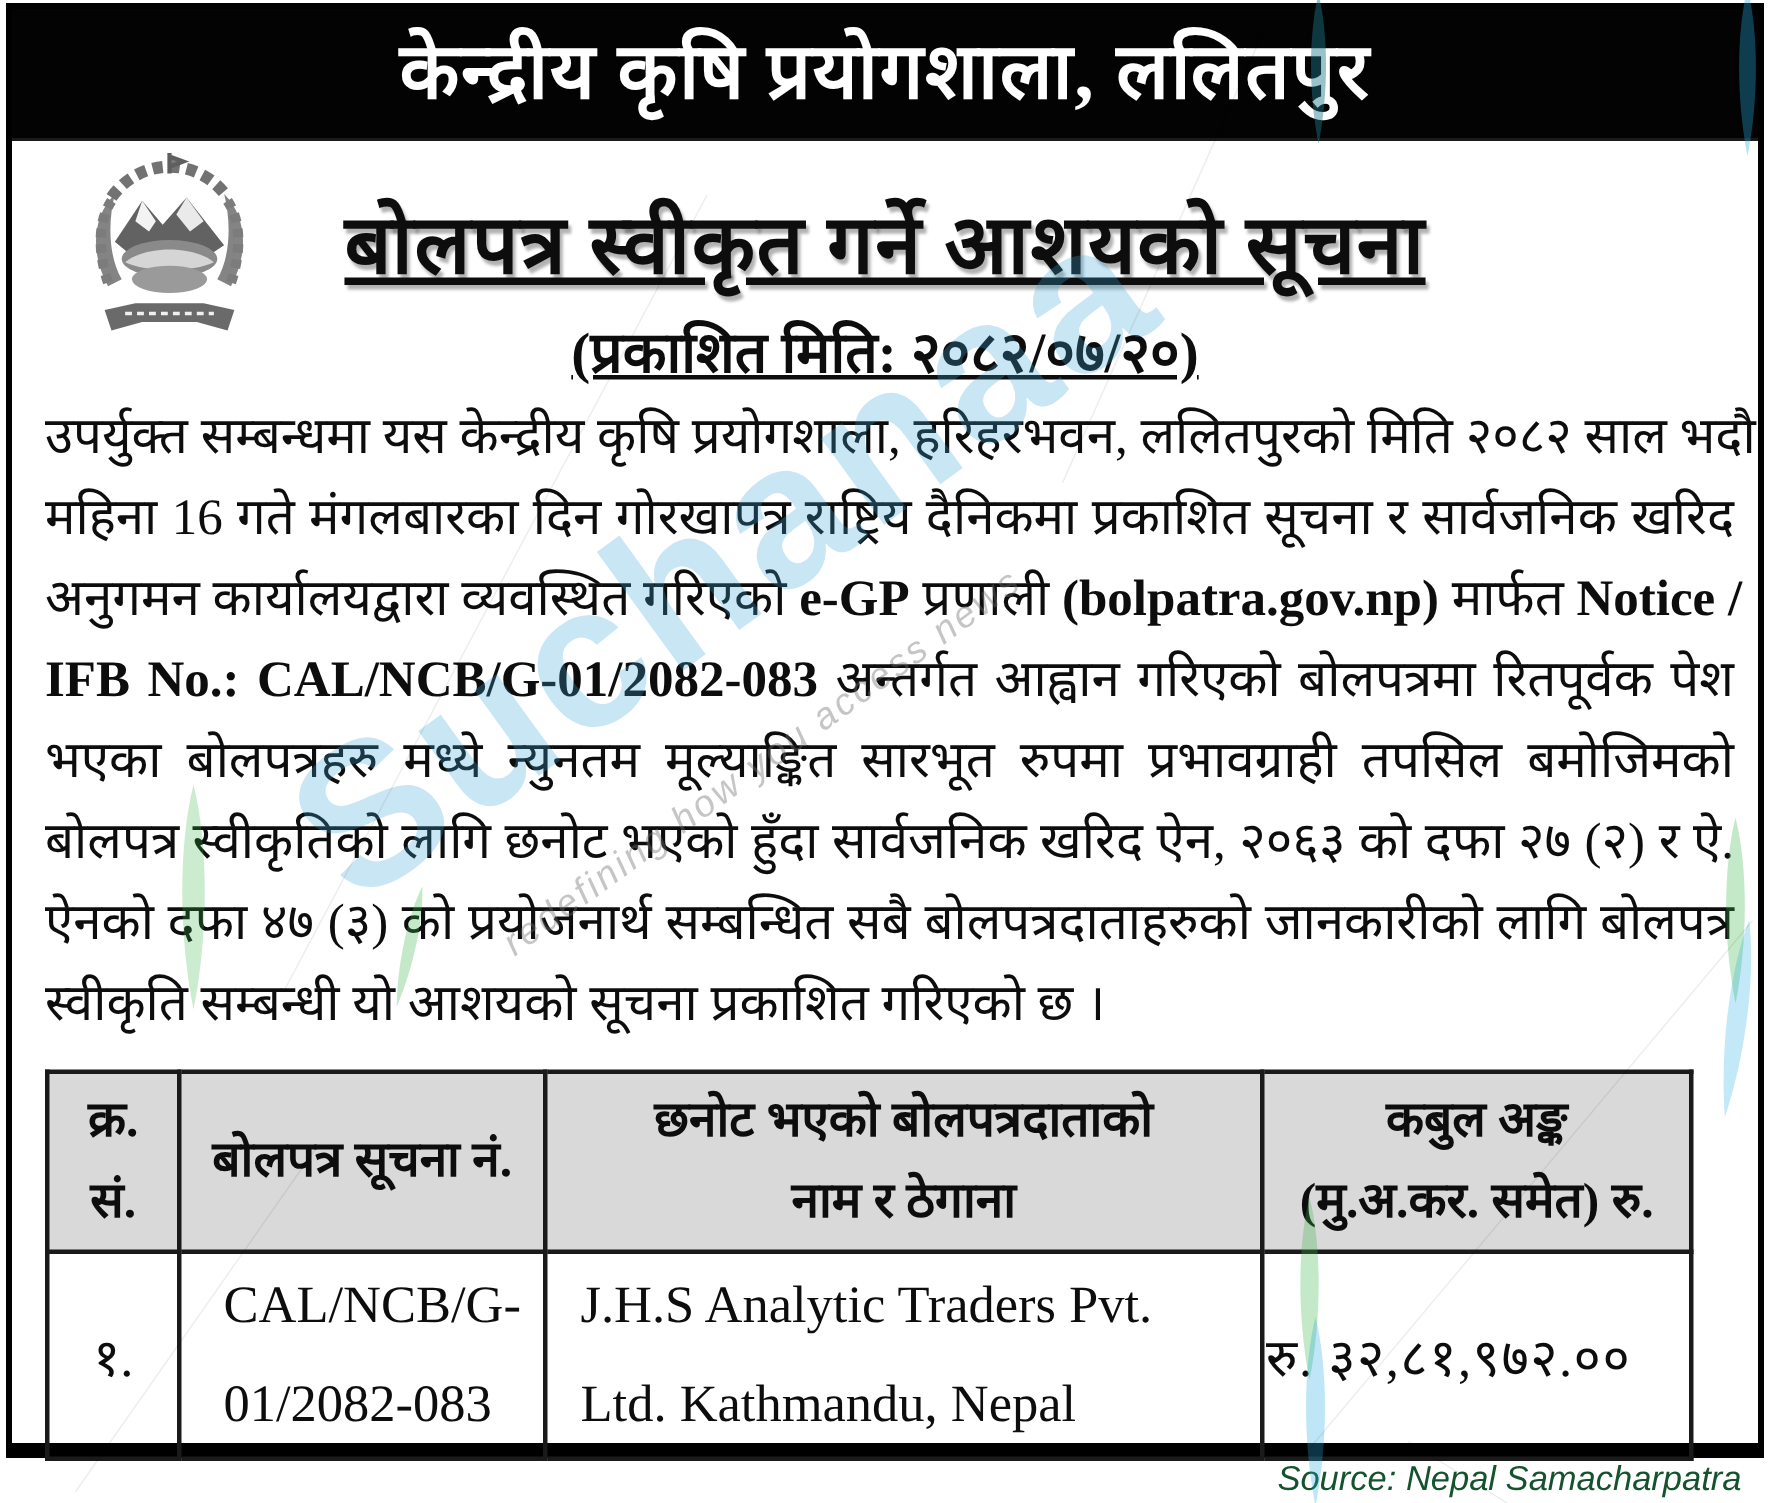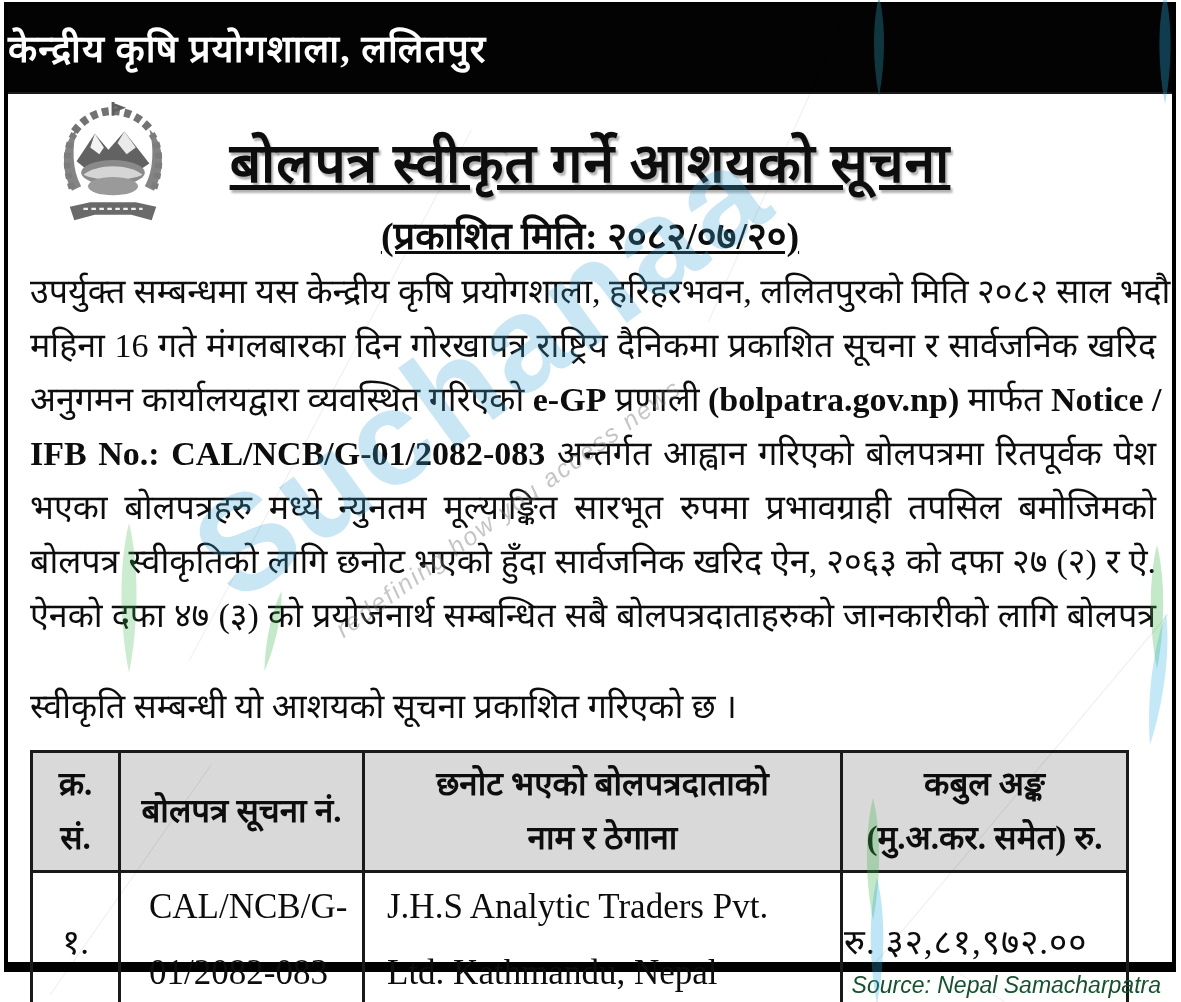--- a/index.html
+++ b/index.html
@@ -10,36 +10,36 @@
     color:#0d0d0d;
   }
   
   .frame{
     position:absolute; left:4px; top:2px; right:5px; bottom:30px;
     border:4px solid #000; border-bottom-width:10px;
     background:#ffffff; box-sizing:border-box;
   }
   .masthead{
     height:86px; background:#030303; color:#ffffff;
-    line-height:86px; font-size:38px; font-weight:bold;
+    text-align:center; line-height:86px; font-size:52px; font-weight:bold;
     letter-spacing:1px; border-bottom:2px solid #1a1a1a;
   }
   .doc-header{position:relative; height:167px; box-sizing:border-box; padding-top:32px;text-decoration:underline;}
   .emblem{position:absolute; left:48px; top:8px; width:114px; height:132px; opacity:.88;}
   .doc-title{
     text-align:center; font-size:55px; line-height:75px; font-weight:bold;
     letter-spacing:1px; text-shadow:2px 3px 2px rgba(0,0,0,0.30);
   }
   .doc-subtitle{text-align:center; font-size:38px; line-height:46px; font-weight:bold; margin-top:12px;}
   .body-text{padding:0 16px 0 22px; margin-top:4px;}
   .jline{
     font-size:34px; line-height:54px; white-space:nowrap;
     text-align:justify; text-align-last:justify;
   }
-  .jline.last{text-align-last:left; white-space:normal;margin-top:37px;}
+  .jline.last{text-align-last:left; white-space:normal;}
   .jline b{font-family:"Liberation Serif","DejaVu Serif",serif;}
   
   table.bids{
     border-collapse:collapse; margin:16px 0 0 22px; width:1096px;
     table-layout:fixed;
     padding-left:19px;
   }
   table.bids th, table.bids td{border:3px solid #1a1a1a; box-sizing:border-box;}
   table.bids th{
     background:#d9d9d9; font-size:33px; font-weight:bold; line-height:1.65;

